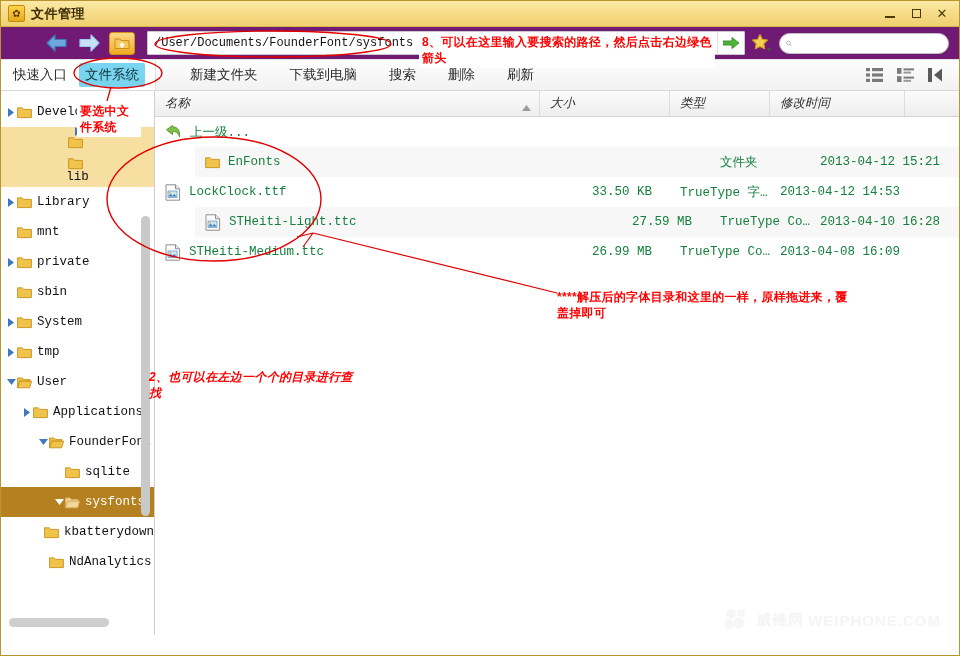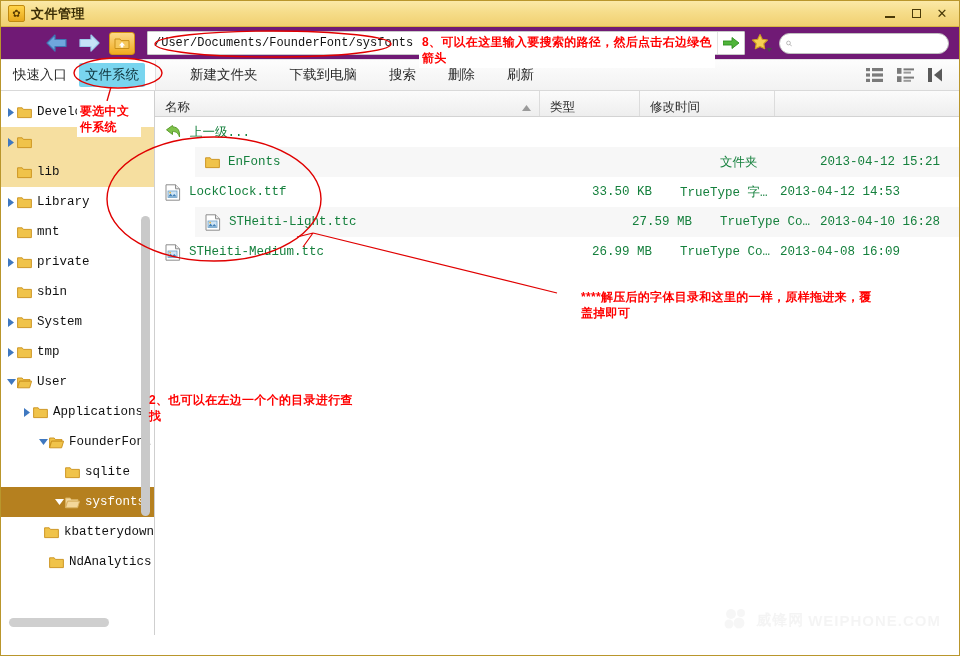--- a/index.html
+++ b/index.html
@@ -110,43 +110,43 @@
   .sidebar{
     width:153px;position:relative;background:#fff;
     border-right:1px solid #cfcfcf;overflow:hidden;
   }
   .tree{padding-top:6px;}
   .trow{
     height:30px;display:flex;align-items:center;font-size:12.5px;
     font-family:"Liberation Mono","DejaVu Sans Mono",monospace;
     color:#111;white-space:nowrap;position:relative;
   }
-  .trow.hl{background:#f6dfa0;}
+  .trow.hl{background:#f6dfa0;flex-direction:column;}
   .trow.sel{background:#b5801f;color:#fff;}
   .twist{width:12px;display:flex;align-items:center;justify-content:center;font-size:8px;color:#3f6fb5;}
   .tfolder{margin-right:5px;display:flex;align-items:center;}
   .sb-scroll-v{
     position:absolute;right:4px;top:125px;width:9px;height:300px;
     background:#c9c9c9;border-radius:5px;
   }
   .sb-scroll-h{
     position:absolute;left:8px;bottom:8px;height:9px;width:100px;
     background:#cfcfcf;border-radius:5px;
   }
 
   
   .filelist{flex:1;position:relative;background:#fff;overflow:hidden;}
   .colhdr{
     height:25px;display:flex;align-items:stretch;
     background:linear-gradient(180deg,#fbfbfb,#eeeeee);
     border-bottom:1px solid #d3d3d3;
   }
   .col{
-    display:flex;align-items:flex-end;font-size:12.5px;color:#2f2f2f;
-    padding-left:10px;border-right:1px solid #dcdcdc;box-sizing:border-box;position:relative;
+    display:flex;align-items:center;font-size:12.5px;color:#2f2f2f;
+    padding-left:10px;border-right:1px solid #dcdcdc;box-sizing:border-box;position:relative;font-style:italic;
   }
   .c-name{width:385px;}
   .c-size{width:130px;}
   .c-type{width:100px;}
   .c-time{width:135px;}
   .c-pad{flex:1;border-right:none;}
   .sortcaret{position:absolute;right:8px;top:9px;}
 
   .frow{
     height:30px;display:flex;align-items:center;font-size:12.5px;
@@ -501,20 +501,23 @@
     <div class="filelist">
       <div class="colhdr">
         <div class="col c-name">
           <span>名称</span>
           <span class="sortcaret">
             <svg width="9" height="6" viewBox="0 0 9 6">
                 <path d="M4.5 0 L9 6 L0 6 Z" fill="#9a9a9a"></path>
               </svg>
           </span>
         </div>
+        <div class="col c-size">
+            <span>大小</span>
+          </div>
         <div class="col c-type">
             <span>类型</span>
           </div>
         <div class="col c-time">
             <span>修改时间</span>
           </div>
         <div class="col c-pad"></div>
       </div>
 
       <div class="frow">
@@ -608,23 +611,23 @@
     <ellipse cx="213" cy="198" rx="107" ry="62" fill="none" stroke="#e00000" stroke-width="1.4"></ellipse>
 
     <path d="M312 232 L556 292" fill="none" stroke="#e00000" stroke-width="1.2"></path>
     <path d="M312 232 L296 236 M312 232 L302 246" fill="none" stroke="#e00000" stroke-width="1.2"></path>
   </svg>
 
   <div class="anno anno-box" style="left:418px;top:31px;width:290px;">8、可以在这里输入要搜索的路径，然后点击右边绿色箭头</div>
 
   <div class="anno anno-box" style="left:76px;top:100px;width:58px;">要选中文件系统</div>
 
-  <div class="anno" style="left:148px;top:391px;width:210px;">2、也可以在左边一个个的目录进行查找</div>
-
-  <div class="anno" style="left:580px;top:288px;width:300px;">****解压后的字体目录和这里的一样，原样拖进来，覆盖掉即可</div>
+  <div class="anno" style="left:148px;top:368px;width:210px;font-style:italic;">2、也可以在左边一个个的目录进行查找</div>
+
+  <div class="anno" style="left:556px;top:288px;width:300px;">****解压后的字体目录和这里的一样，原样拖进来，覆盖掉即可</div>
 
   <div class="watermark">
     <svg width="30" height="26" viewBox="0 0 30 26">
       <circle cx="9" cy="7" r="5" fill="#e6e6e6"></circle>
         <circle cx="19" cy="6" r="4" fill="#e6e6e6"></circle>
       <circle cx="7" cy="17" r="4.5" fill="#e6e6e6"></circle>
         <circle cx="17" cy="16" r="5.5" fill="#e6e6e6"></circle>
     </svg>
     <span class="wm-text">威锋网</span>
     <span class="wm-text">WEIPHONE.COM</span>

